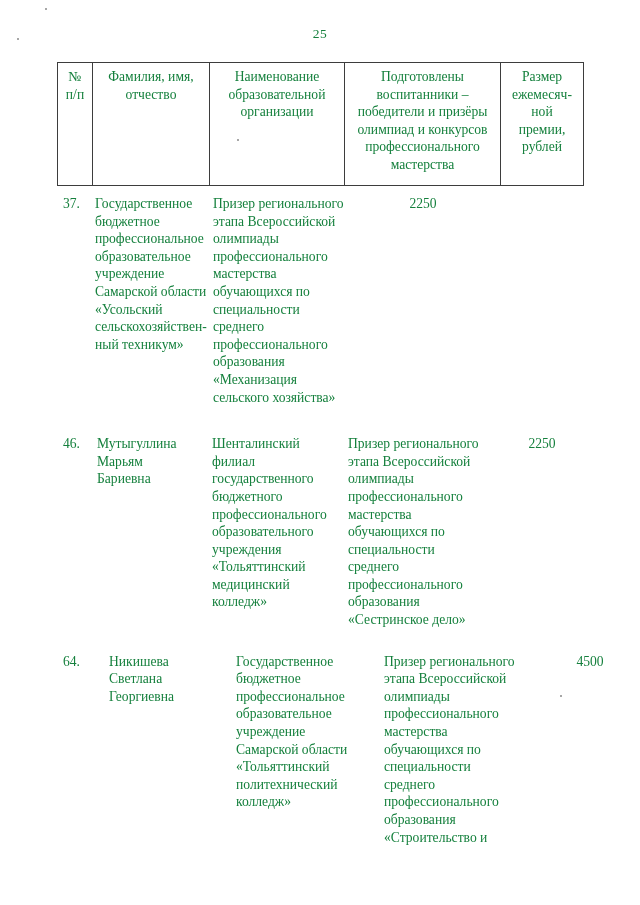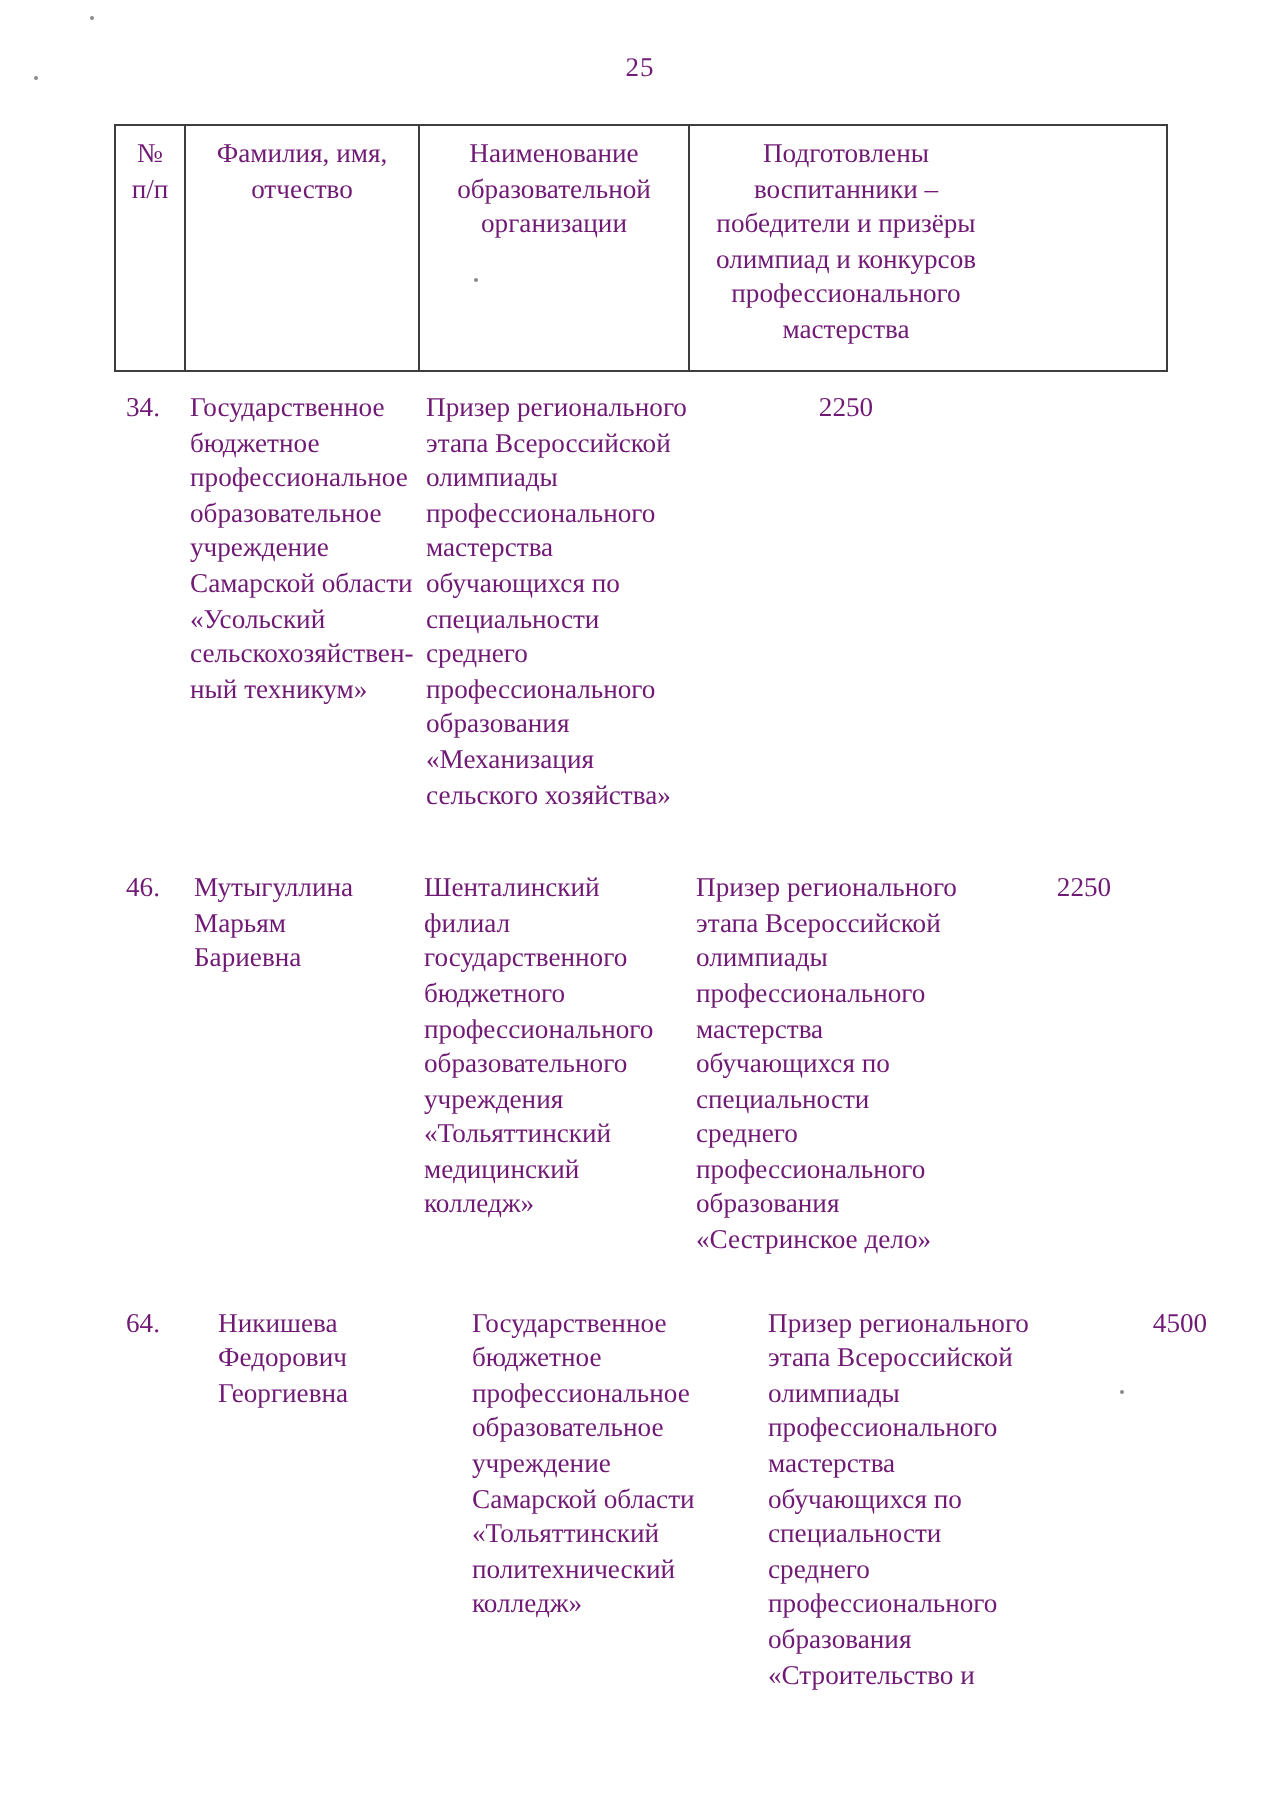--- a/index.html
+++ b/index.html
@@ -3,21 +3,21 @@
 <meta charset="utf-8">
 <style>
   * { margin: 0; padding: 0; box-sizing: border-box; }
   html, body { background: #e8e8e8; }
   .page {
     position: relative;
     width: 640px;
     height: 905px;
     background: #ffffff;
     font-family: "Liberation Serif", "DejaVu Serif", serif;
-    color: #701a75;
+    color: #15803d;
     overflow: hidden;
   }
   .page-number {
     position: absolute;
     top: 26px;
     left: 0;
     width: 100%;
     text-align: center;
     font-size: 13.5px;
     letter-spacing: 0.5px;
@@ -78,26 +78,31 @@
 отчество</div>
       <div class="th">Наименование
 образовательной
 организации</div>
       <div class="th">Подготовлены
 воспитанники –
 победители и призёры
 олимпиад и конкурсов
 профессионального
 мастерства</div>
+      <div class="th">Размер
+ежемесяч-
+ной
+премии,
+рублей</div>
     </div>
 
     <div class="tbody">
 
       <div class="grid-row tr first">
-        <div class="td td-num">34.</div>
+        <div class="td td-num">37.</div>
         <div class="td td-org">Государственное
 бюджетное
 профессиональное
 образовательное
 учреждение
 Самарской области
 «Усольский
 сельскохозяйствен-
 ный техникум»</div>
         <div class="td td-award">Призер регионального
@@ -140,21 +145,21 @@
 среднего
 профессионального
 образования
 «Сестринское дело»</div>
         <div class="td td-amount">2250</div>
       </div>
 
       <div class="grid-row tr third">
         <div class="td td-num">64.</div>
         <div class="td td-name">Никишева
-Федорович
+Светлана
 Георгиевна</div>
         <div class="td td-org">Государственное
 бюджетное
 профессиональное
 образовательное
 учреждение
 Самарской области
 «Тольяттинский
 политехнический
 колледж»</div>

